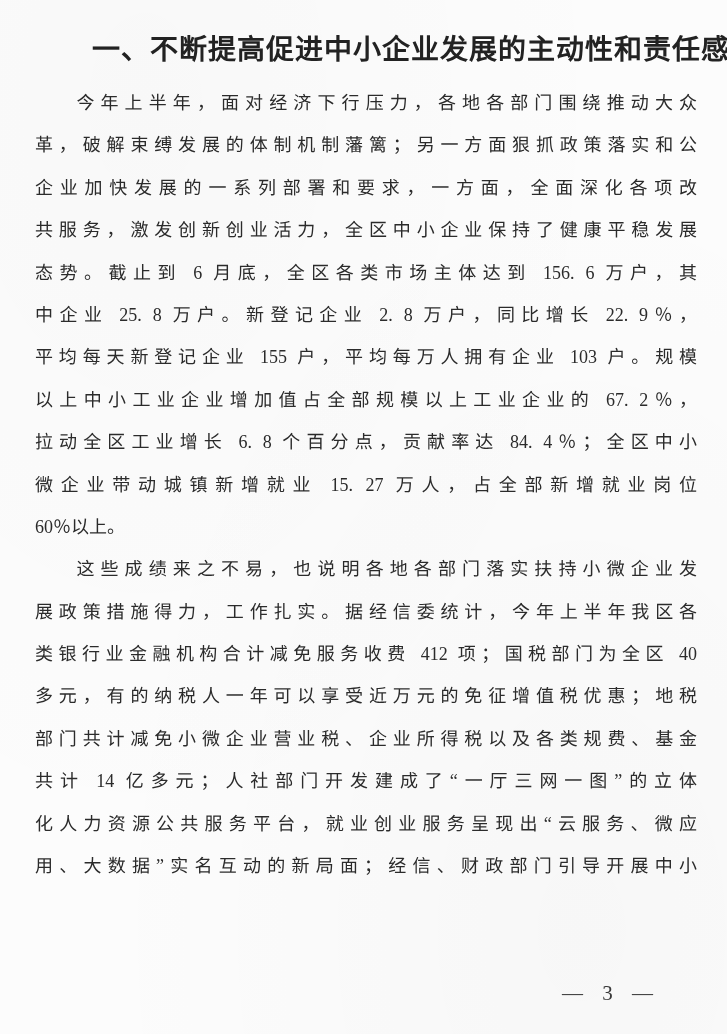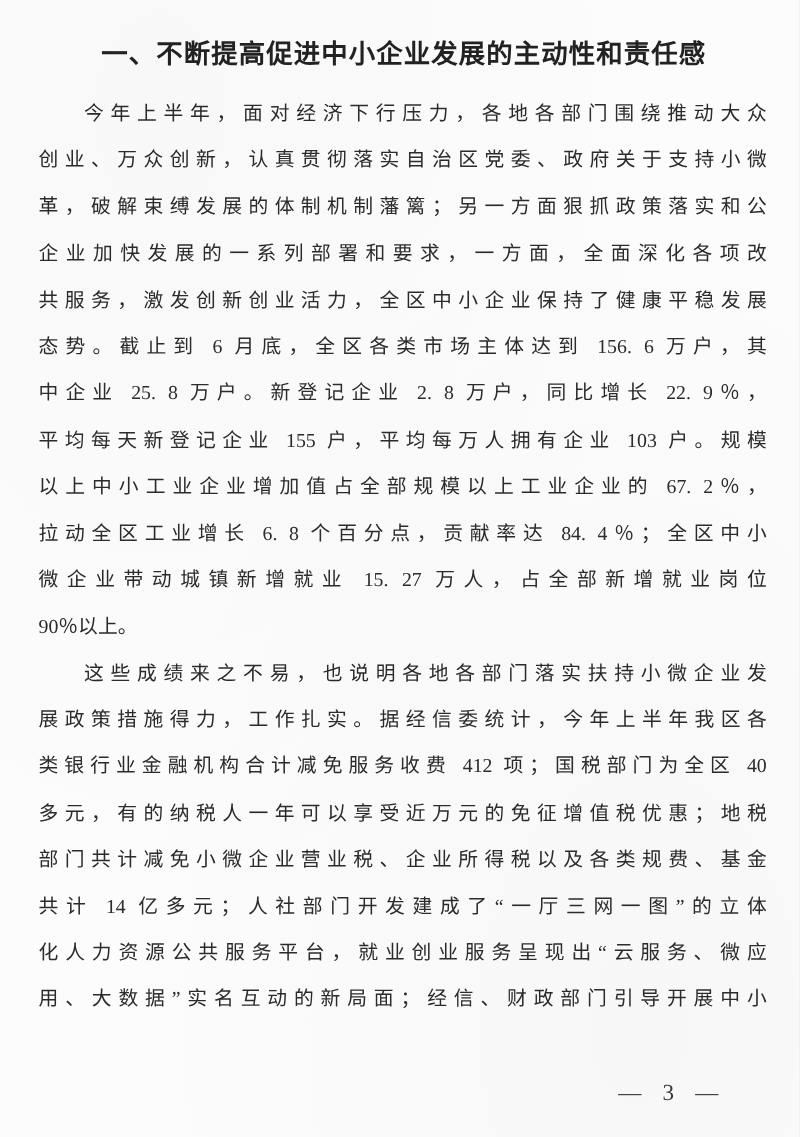--- a/index.html
+++ b/index.html
@@ -21,21 +21,21 @@
     background-image:
       radial-gradient(ellipse at 20% 10%, rgba(0,0,0,0.015), transparent 60%),
       radial-gradient(ellipse at 80% 90%, rgba(0,0,0,0.02), transparent 60%);
   }
   .content {
     padding: 28px 30px 0 35px;
   }
   .heading {
     font-family: "Liberation Sans", "DejaVu Sans", sans-serif;
     font-weight: bold;
-    font-size: 24px;
+    font-size: 28px;
     line-height: 44px;
     text-indent: 57px;
     letter-spacing: 1px;
     color: #222;
     margin-bottom: 10px;
     white-space: nowrap;
   }
   .line {
     font-size: 18px;
     line-height: 42.4px;
@@ -58,31 +58,30 @@
   }
 </style>
 </head>
 <body>
 
 <div class="page">
   <div class="content">
     <div class="heading">一、不断提高促进中小企业发展的主动性和责任感</div>
 
     <div class="line indent">今年上半年，面对经济下行压力，各地各部门围绕推动大众</div>
-    <div class="line">创业、万众创新，认真贯彻落实自治区党委、政府关于支持小微</div>
     <div class="line">革，破解束缚发展的体制机制藩篱；另一方面狠抓政策落实和公</div>
     <div class="line">企业加快发展的一系列部署和要求，一方面，全面深化各项改</div>
     <div class="line">共服务，激发创新创业活力，全区中小企业保持了健康平稳发展</div>
     <div class="line">态势。截止到 6 月底，全区各类市场主体达到 156. 6 万户，其</div>
     <div class="line">中企业 25. 8 万户。新登记企业 2. 8 万户，同比增长 22. 9％，</div>
     <div class="line">平均每天新登记企业 155 户，平均每万人拥有企业 103 户。规模</div>
     <div class="line">以上中小工业企业增加值占全部规模以上工业企业的 67. 2％，</div>
     <div class="line">拉动全区工业增长 6. 8 个百分点，贡献率达 84. 4％；全区中小</div>
     <div class="line">微企业带动城镇新增就业 15. 27 万人，占全部新增就业岗位</div>
-    <div class="line short">90％以上。</div>
+    <div class="line short">60％以上。</div>
     <div class="line indent">这些成绩来之不易，也说明各地各部门落实扶持小微企业发</div>
     <div class="line">展政策措施得力，工作扎实。据经信委统计，今年上半年我区各</div>
     <div class="line">类银行业金融机构合计减免服务收费 412 项；国税部门为全区 40</div>
     <div class="line">多元，有的纳税人一年可以享受近万元的免征增值税优惠；地税</div>
     <div class="line">部门共计减免小微企业营业税、企业所得税以及各类规费、基金</div>
     <div class="line">共计 14 亿多元；人社部门开发建成了“一厅三网一图”的立体</div>
     <div class="line">化人力资源公共服务平台，就业创业服务呈现出“云服务、微应</div>
     <div class="line">用、大数据”实名互动的新局面；经信、财政部门引导开展中小</div>
   </div>
 

